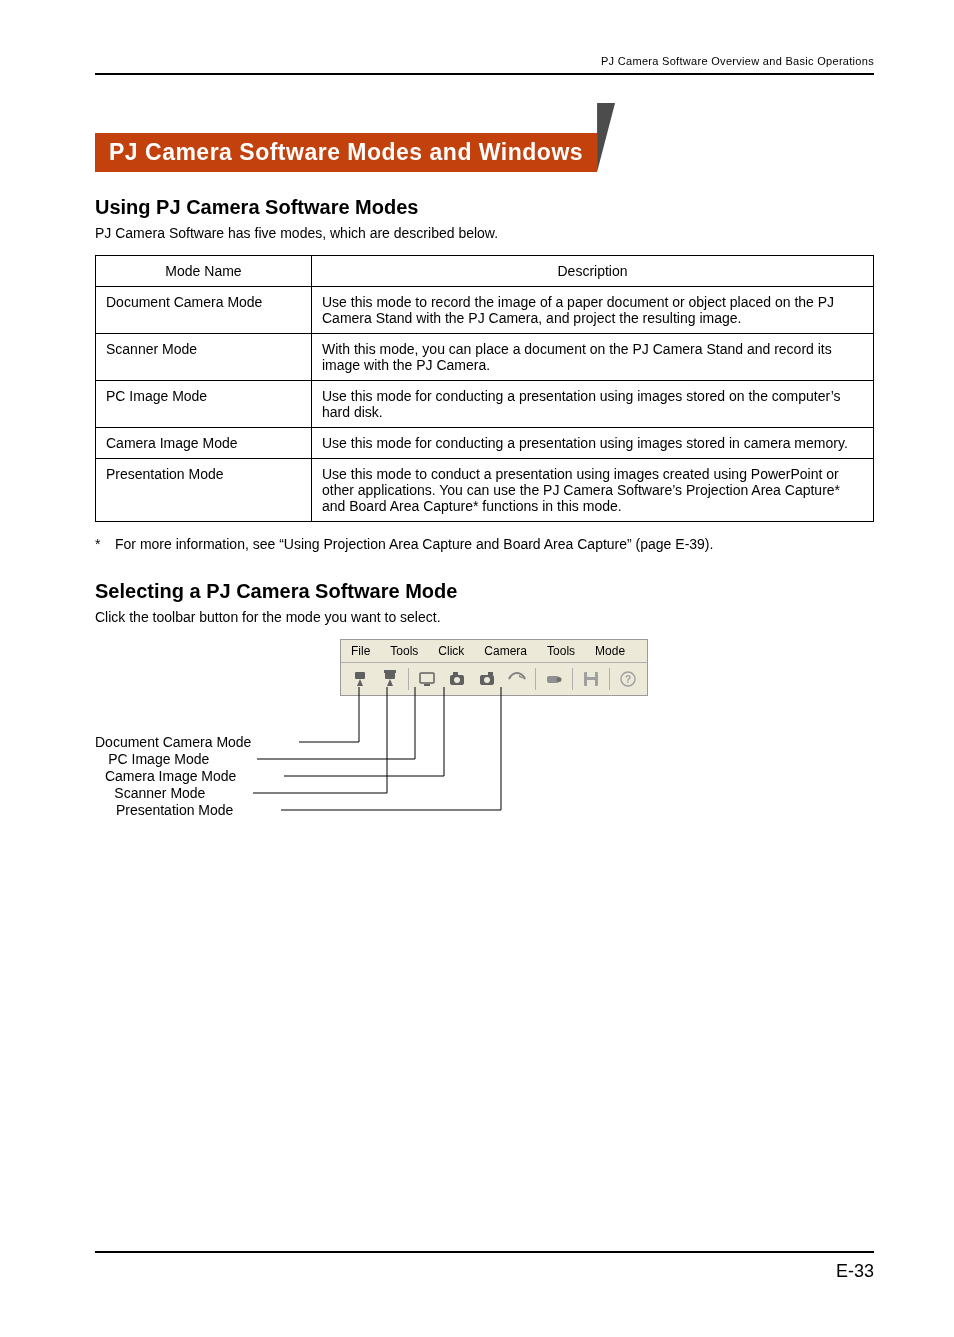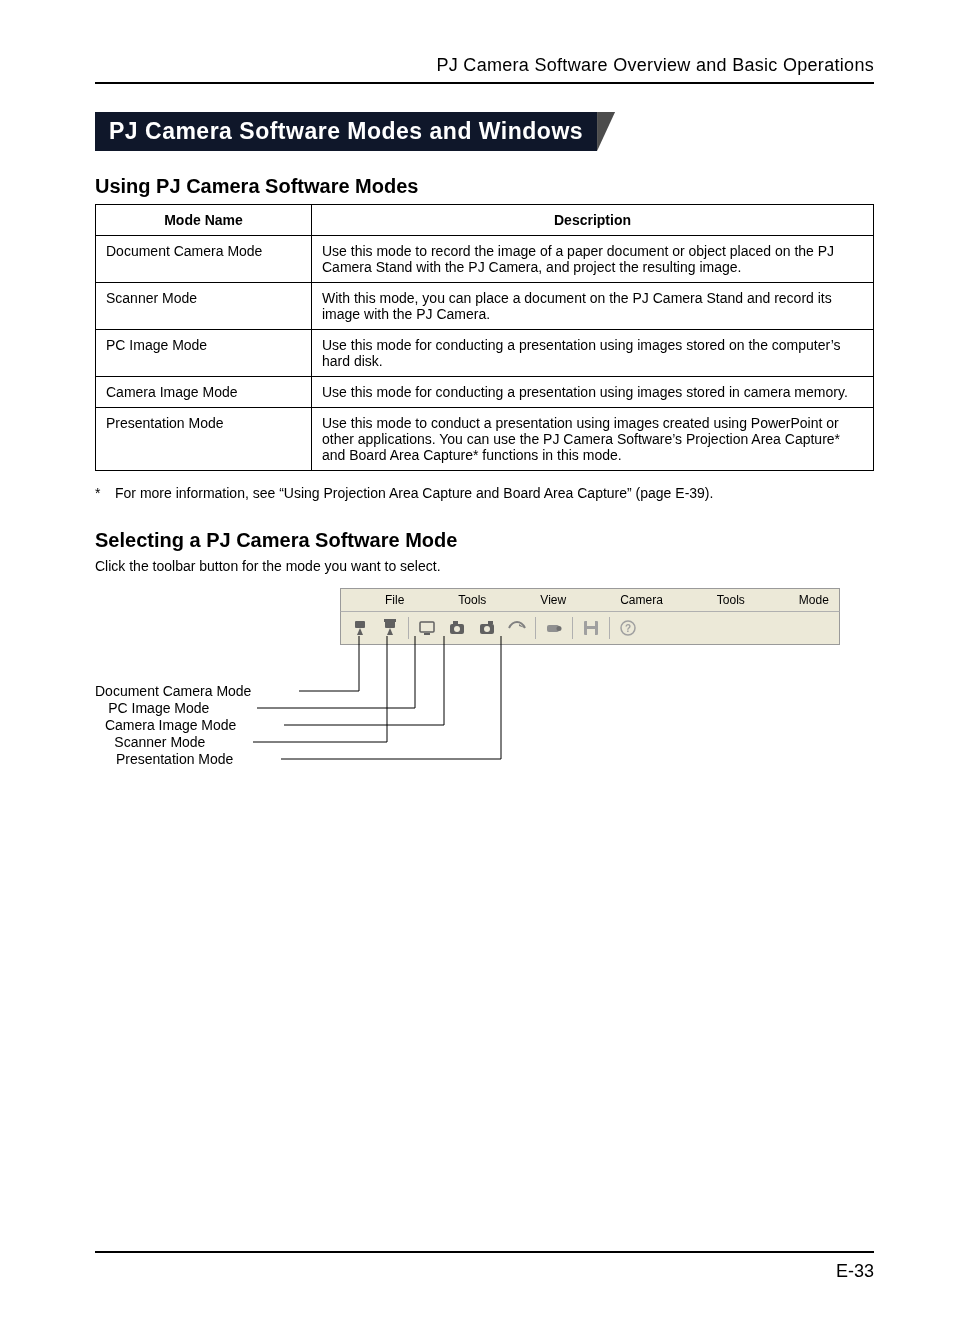--- a/index.html
+++ b/index.html
@@ -13,38 +13,39 @@
     width: 954px;
     min-height: 1337px;
     margin: 0 auto;
     padding: 55px 80px 40px 95px;
     box-sizing: border-box;
     position: relative;
   }
   .header-line {
     display: flex;
     justify-content: flex-end;
-    font-size: 18px;
+    font-size: 11px;
     letter-spacing: 0.3px;
     padding-bottom: 6px;
     border-bottom: 2px solid #000;
     margin-bottom: 28px;
   }
   .title-bar {
     display: flex;
     align-items: stretch;
     margin-bottom: 24px;
   }
   .title-bar .tab {
-    background: #0f172a;
+    background: #c2410c;
     color: #fff;
     font-size: 23px;
     font-weight: bold;
     padding: 6px 14px;
     letter-spacing: 0.5px;
+    margin-top: 30px;
   }
   .title-bar .notch {
     width: 18px;
     background: #4c4c4c;
     clip-path: polygon(0 0, 100% 0, 0 100%);
   }
   h2.subheading {
     font-size: 20px;
     font-weight: bold;
     margin: 8px 0 6px 0;
@@ -58,21 +59,21 @@
     border-collapse: collapse;
     font-size: 14px;
   }
   table.modes th, table.modes td {
     border: 1px solid #000;
     padding: 7px 10px;
     vertical-align: top;
     text-align: left;
   }
   table.modes th {
-    font-weight: bold;
+    font-weight: normal;
     text-align: center;
   }
   table.modes th:first-child,
   table.modes td:first-child {
     width: 195px;
   }
   .footnote {
     font-size: 14px;
     margin: 14px 0 28px 0;
     display: flex;
@@ -91,21 +92,21 @@
     top: 0;
   }
   .tb-menu {
     display: flex;
     background: #ece9d8;
     border: 1px solid #9a9a9a;
     border-bottom: none;
     font-family: Tahoma, Arial, sans-serif;
     font-size: 12px;
   }
-  .tb-menu div { padding: 4px 10px; margin-left: 34px; }
+  .tb-menu div { padding: 4px 10px; }
   .tb-icons {
     display: flex;
     background: #ece9d8;
     border: 1px solid #9a9a9a;
     border-top: 1px solid #b0b0b0;
     padding: 3px 4px;
     gap: 0;
     align-items: center;
   }
   .tb-icons .ico {
@@ -163,20 +164,21 @@
   <div class="header-line">
     <span>PJ Camera Software Overview and Basic Operations</span>
   </div>
 
   <div class="title-bar">
     <div class="tab">PJ Camera Software Modes and Windows</div>
     <div class="notch"></div>
   </div>
 
   <h2 class="subheading">Using PJ Camera Software Modes</h2>
+  <p class="body">PJ Camera Software has five modes, which are described below.</p>
 
   <table class="modes">
     <thead>
       <tr>
         <th>Mode Name</th>
         <th>Description</th>
       </tr>
     </thead>
     <tbody>
       <tr>
@@ -209,21 +211,21 @@
 
   <h2 class="subheading">Selecting a PJ Camera Software Mode</h2>
   <p class="body">Click the toolbar button for the mode you want to select.</p>
 
   <div class="illus">
 
     <div class="tb-wrap">
       <div class="tb-menu">
         <div>File</div>
         <div>Tools</div>
-        <div>View</div>
+        <div>Click</div>
         <div>Camera</div>
         <div>Tools</div>
         <div>Mode</div>
       </div>
       <div class="tb-icons">
         <div class="ico">
           <svg width="20" height="20" viewBox="0 0 20 20">
               <rect x="5" y="3" width="10" height="7" rx="1" fill="#606060"></rect>
               <path d="M10 10 L7 17 L13 17 Z" fill="#606060"></path>
             </svg>

